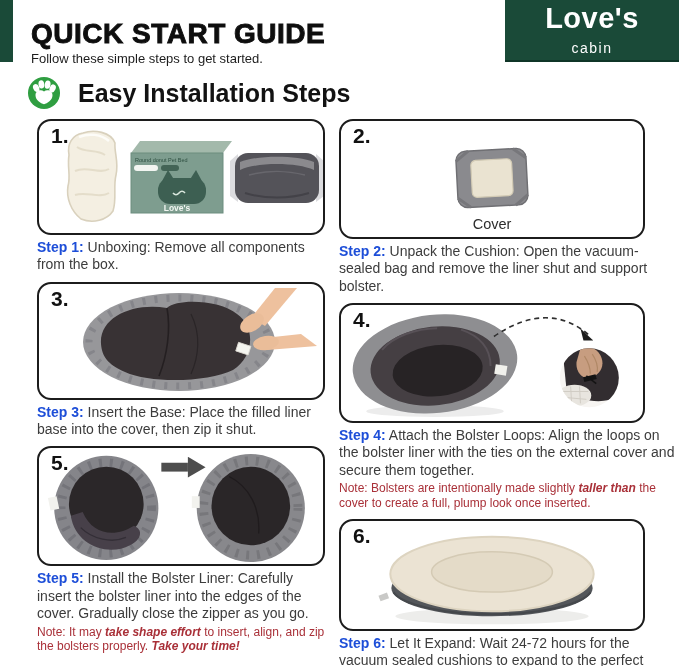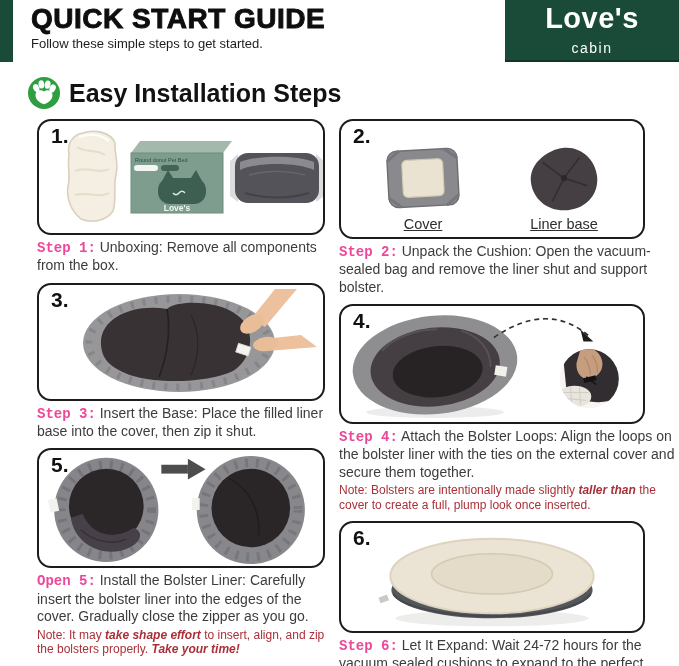--- a/index.html
+++ b/index.html
@@ -11,60 +11,60 @@
     --panel-border:#1c1c1c;
   }
   *{box-sizing:border-box;}
   html,body{margin:0;padding:0;background:#fff;}
   body{font-family:"Liberation Sans",sans-serif;color:var(--ink);}
   .page{position:relative;width:679px;height:666px;background:#fff;overflow:hidden;}
 
   
   .header{position:relative;height:62px;}
   .header-accent{position:absolute;left:0;top:0;width:13px;height:62px;background:var(--green-dark);}
-  .header-text{margin-left:31px;padding-top:3px;}
+  .header-text{margin-left:31px;padding-top:18px;}
   .page-title{font-size:28px;font-weight:700;letter-spacing:.5px;color:var(--ink);
               line-height:1.12;-webkit-text-stroke:.9px var(--ink);}
   .page-subtitle{font-size:13px;color:#1d1d1d;margin-top:2px;}
   .logo{position:absolute;right:0;top:0;width:174px;height:62px;background:var(--green-dark);
         color:#fff;display:flex;flex-direction:column;align-items:center;justify-content:center;
         border-bottom:2px solid #0f3527;}
   .logo-brand{font-size:29px;font-weight:700;line-height:1;letter-spacing:.5px;}
   .logo-sub{font-size:14px;letter-spacing:1.5px;margin-top:7px;}
 
   
-  .section-head{display:flex;align-items:center;gap:8px;margin:13px 0 8px 27px;height:36px;}
+  .section-head{display:flex;align-items:center;gap:17px;margin:13px 0 8px 27px;height:36px;}
   .paw-badge{width:34px;height:34px;flex:0 0 auto;}
   .section-title{font-size:25px;font-weight:700;color:#121212;}
 
   
   .grid{display:flex;gap:14px;margin-left:37px;width:642px;}
   .col{display:flex;flex-direction:column;}
   .col-left{width:288px;}
   .col-right{width:340px;}
   .cell{margin-bottom:8px;}
   .panel{position:relative;border:2px solid var(--panel-border);border-radius:14px;background:#fff;overflow:hidden;}
   .col-left .panel{width:288px;}
   .col-right .panel{width:306px;}
   .num{position:absolute;top:3px;left:12px;font-size:21px;font-weight:700;color:#111;z-index:2;}
   .illo{position:absolute;inset:0;width:100%;height:100%;}
   .p1{height:116px;} .p2{height:120px;} .p3{height:118px;}
   .p4{height:120px;} .p5{height:120px;} .p6{height:112px;}
 
   .caption{font-size:14px;line-height:1.24;color:var(--caption);margin-top:4px;}
-  .caption b{color:#ec4899;font-family:Liberation Mono, monospace;}
+  .caption b{color:#1d4ed8;}
   .note{font-size:12px;line-height:1.24;color:var(--red-note);margin-top:2px;}
   .note .em{font-weight:700;font-style:italic;}
 
   
   .items{position:absolute;inset:0;display:flex;align-items:flex-end;justify-content:space-around;
          padding:16px 10px 6px 10px;}
   .item{display:flex;flex-direction:column;align-items:center;}
   .item svg{display:block;}
-  .item-label{font-size:14.5px;color:#2d2d2d;margin-top:2px;line-height:1;text-decoration:underline;}
+  .item-label{font-size:14.5px;color:#2d2d2d;margin-top:2px;line-height:1;}
 </style>
 </head>
 <body>
 
 <div class="page">
 
   <div class="header">
     <div class="header-accent"></div>
     <div class="header-text">
       <div class="page-title">QUICK START GUIDE</div>
@@ -174,21 +174,21 @@
 
             <g transform="translate(213,61)">
               <circle cx="0" cy="0" r="55" fill="#88888c"></circle>
               <circle cx="0" cy="0" r="48" fill="none" stroke="#77777b" stroke-width="9" stroke-dasharray="3 8"></circle>
               <circle cx="0" cy="-2" r="40" fill="#2a2628"></circle>
               <path d="M-22,-32 C-2,-22 10,0 8,26" fill="none" stroke="#1f1b1d" stroke-width="1.3"></path>
               <rect x="-60" y="-12" width="8" height="12" fill="#f2f2ee"></rect>
             </g>
           </svg>
         </div>
-        <div class="caption"><b>Open 5:</b>
+        <div class="caption"><b>Step 5:</b>
           <span>Install the Bolster Liner: Carefully insert the bolster liner into the edges of the cover. Gradually close the zipper as you go.</span></div>
         <div class="note"><span>Note: It may </span><span class="em">take shape effort</span><span> to insert, align, and zip the bolsters properly. </span><span class="em">Take your time!</span></div>
       </div>
 
     </div>
 
     <div class="col col-right">
 
       <div class="cell">
         <div class="panel p2">
@@ -197,29 +197,20 @@
             <div class="item">
               <svg width="88" height="72" viewBox="0 0 90 74">
                 <g transform="rotate(-3 45 37)">
                   <rect x="9" y="7" width="72" height="58" rx="10" fill="#8a8a8e" stroke="#6f6f73" stroke-width="1.5"></rect>
                   <path d="M9,17 L22,7 M81,17 L68,7 M9,55 L22,65 M81,55 L68,65" stroke="#77777b" stroke-width="3"></path>
                   <rect x="24" y="17" width="42" height="38" rx="5" fill="#eae3d1" stroke="#d2cab4" stroke-width="1.2"></rect>
                 </g>
               </svg>
               <div class="item-label">Cover</div>
             </div>
-            <div class="item">
-              <svg width="82" height="72" viewBox="0 0 84 74">
-                <path d="M42,5 C58,3 74,16 76,34 C78,52 66,67 46,69 C26,71 10,58 8,40 C6,22 24,7 42,5 Z" fill="#453f43"></path>
-                <path d="M42,36 L58,15 M42,36 L66,44 M42,36 L30,60 M42,36 L20,20" stroke="#322d30" stroke-width="1.6"></path>
-                <circle cx="42" cy="36" r="3.2" fill="#2c282a"></circle>
-                <path d="M22,16 C30,10 44,8 56,13" fill="none" stroke="#57515600" stroke-width="3"></path>
-              </svg>
-              <div class="item-label">Liner base</div>
-            </div>
           </div>
         </div>
         <div class="caption"><b>Step 2:</b>
           <span>Unpack the Cushion: Open the vacuum-sealed bag and remove the liner shut and support bolster.</span></div>
       </div>
 
       <div class="cell">
         <div class="panel p4">
           <span class="num">4.</span>
           <svg class="illo" viewBox="0 0 300 118">

